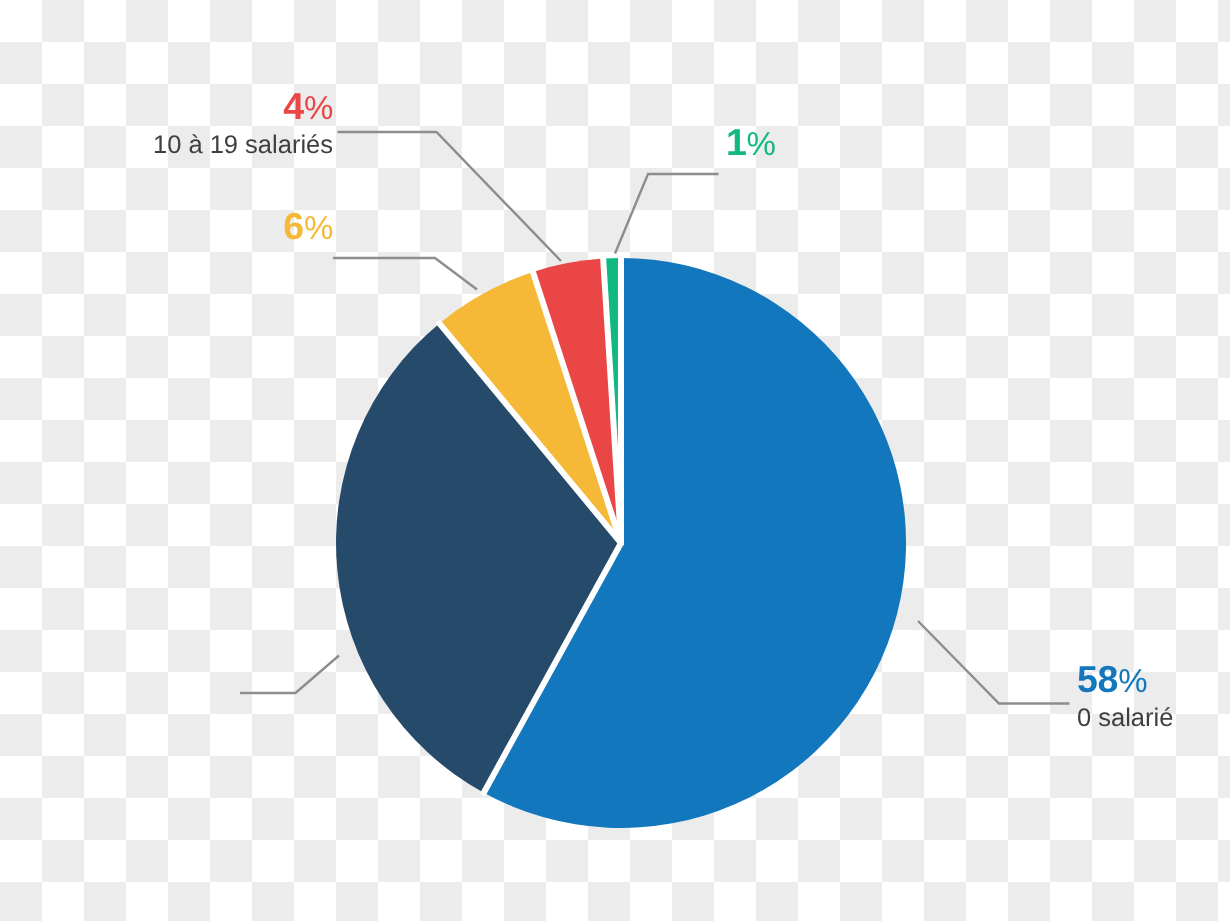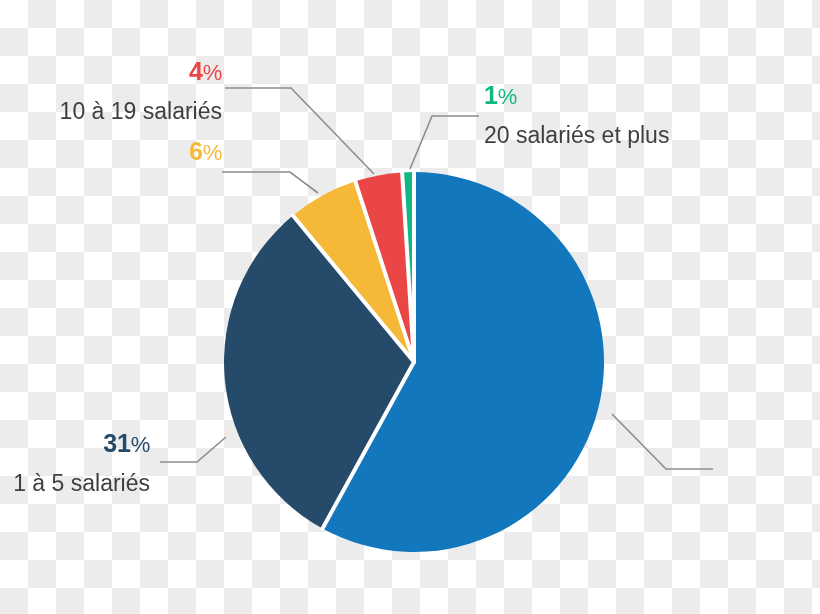--- a/index.html
+++ b/index.html
@@ -41,24 +41,24 @@
     font-size: 25px;
     line-height: 27px;
     letter-spacing: -0.2px;
   }
   .pct .sym {
     font-weight: normal;
     font-size: 22px;
   }
   .cat {
     font-family: "Liberation Sans", sans-serif;
-    font-size: 23px;
+    font-size: 17px;
     line-height: 21px;
     color: #3f3f3f;
-    margin-top: 15px;
+    margin-top: 1px;
   }
   .align-right { text-align: right; }
   .align-left  { text-align: left; }
 
   
   #label-10a19 { left: 10px;  top: 58px;  width: 212px; }
   #label-6a9   { left: 10px;  top: 138px; width: 212px; }
   #label-20plus{ left: 484px; top: 82px;  width: 300px; }
   #label-58    { left: 718px; top: 440px; width: 100px; }
   #label-31    { left: 8px;   top: 430px; width: 142px; }
@@ -104,22 +104,21 @@
     <div class="pct" style="color:#ea4645;"><span>4</span><span class="sym">%</span></div>
     <div class="cat">10 à 19 salariés</div>
   </div>
 
   <div class="label-group align-right" id="label-6a9">
     <div class="pct" style="color:#f6b937;"><span>6</span><span class="sym">%</span></div>
   </div>
 
   <div class="label-group align-left" id="label-20plus">
     <div class="pct" style="color:#12b882;"><span>1</span><span class="sym">%</span></div>
-    <div class="cat">20 salariés et plus</div>
   </div>
 
+  <div class="label-group align-left" id="label-58">
+    <div class="pct" style="color:#1277bc;"><span>58</span><span class="sym">%</span></div>
+    <div class="cat">0 salarié</div>
+  </div>
 
-  <div class="label-group align-right" id="label-31">
-    <div class="pct" style="color:#264a69;"><span>31</span><span class="sym">%</span></div>
-    <div class="cat">1 à 5 salariés</div>
-  </div>
 
 </div>
 
 </body></html>

